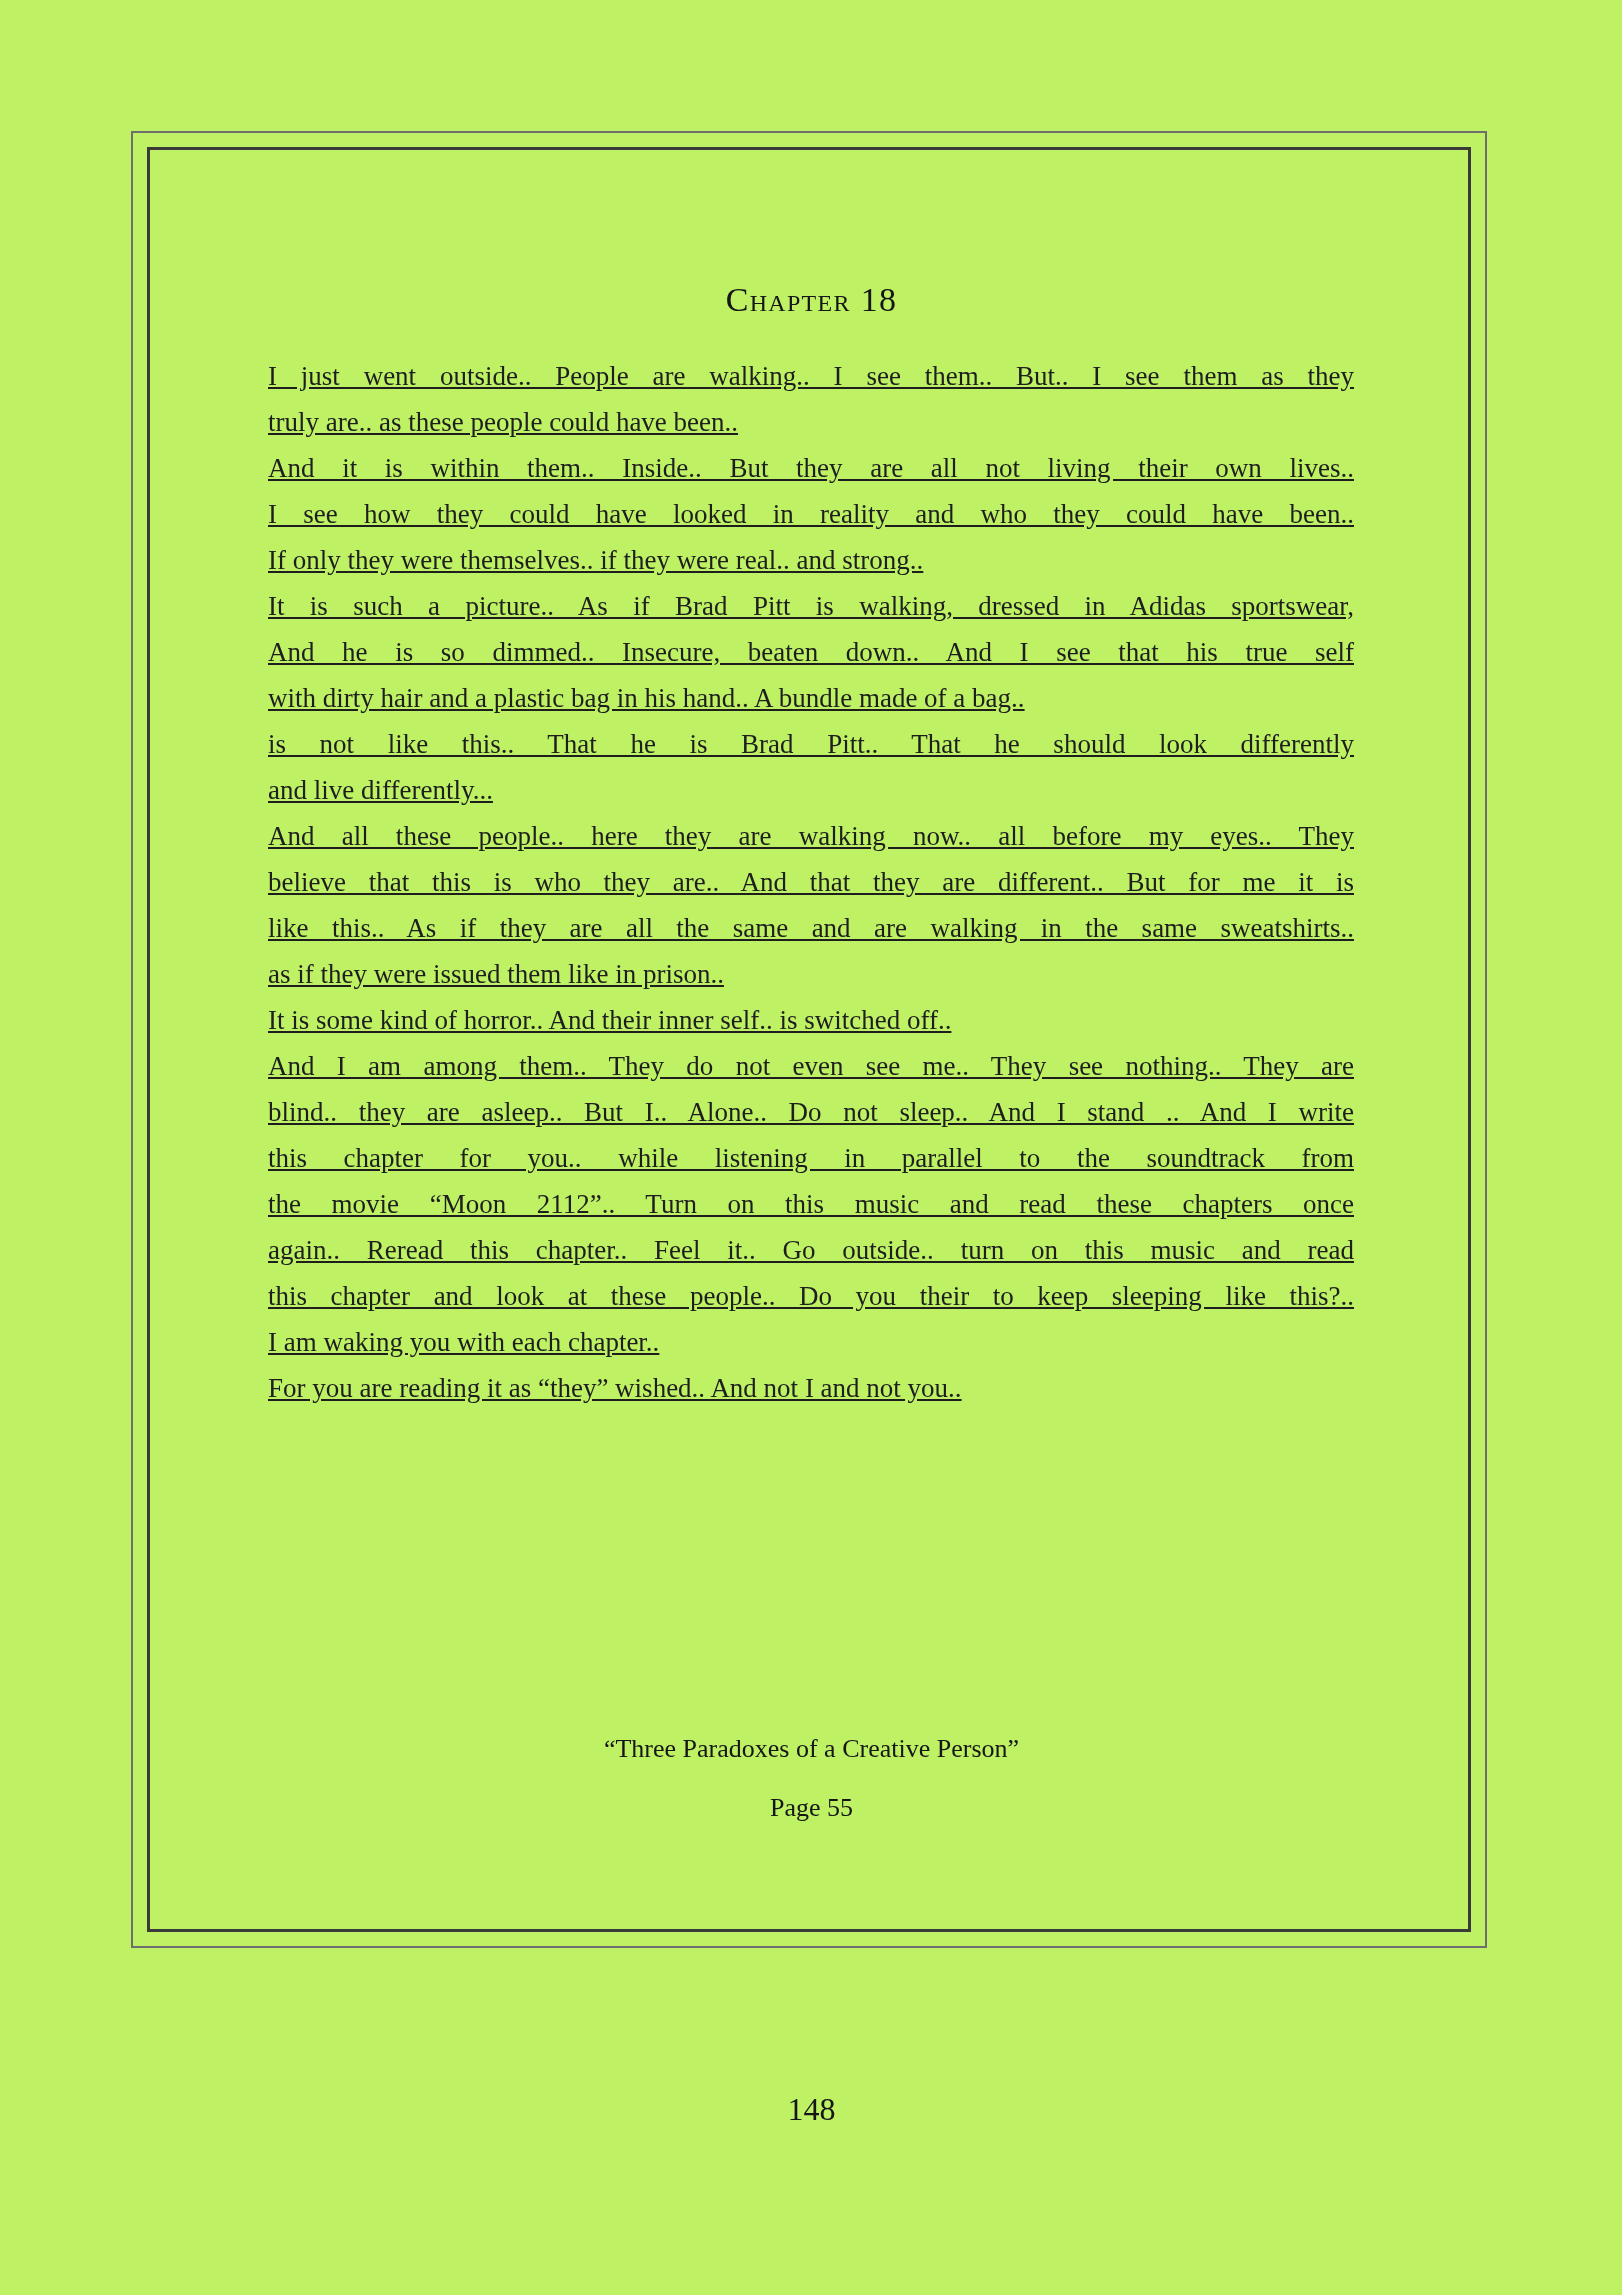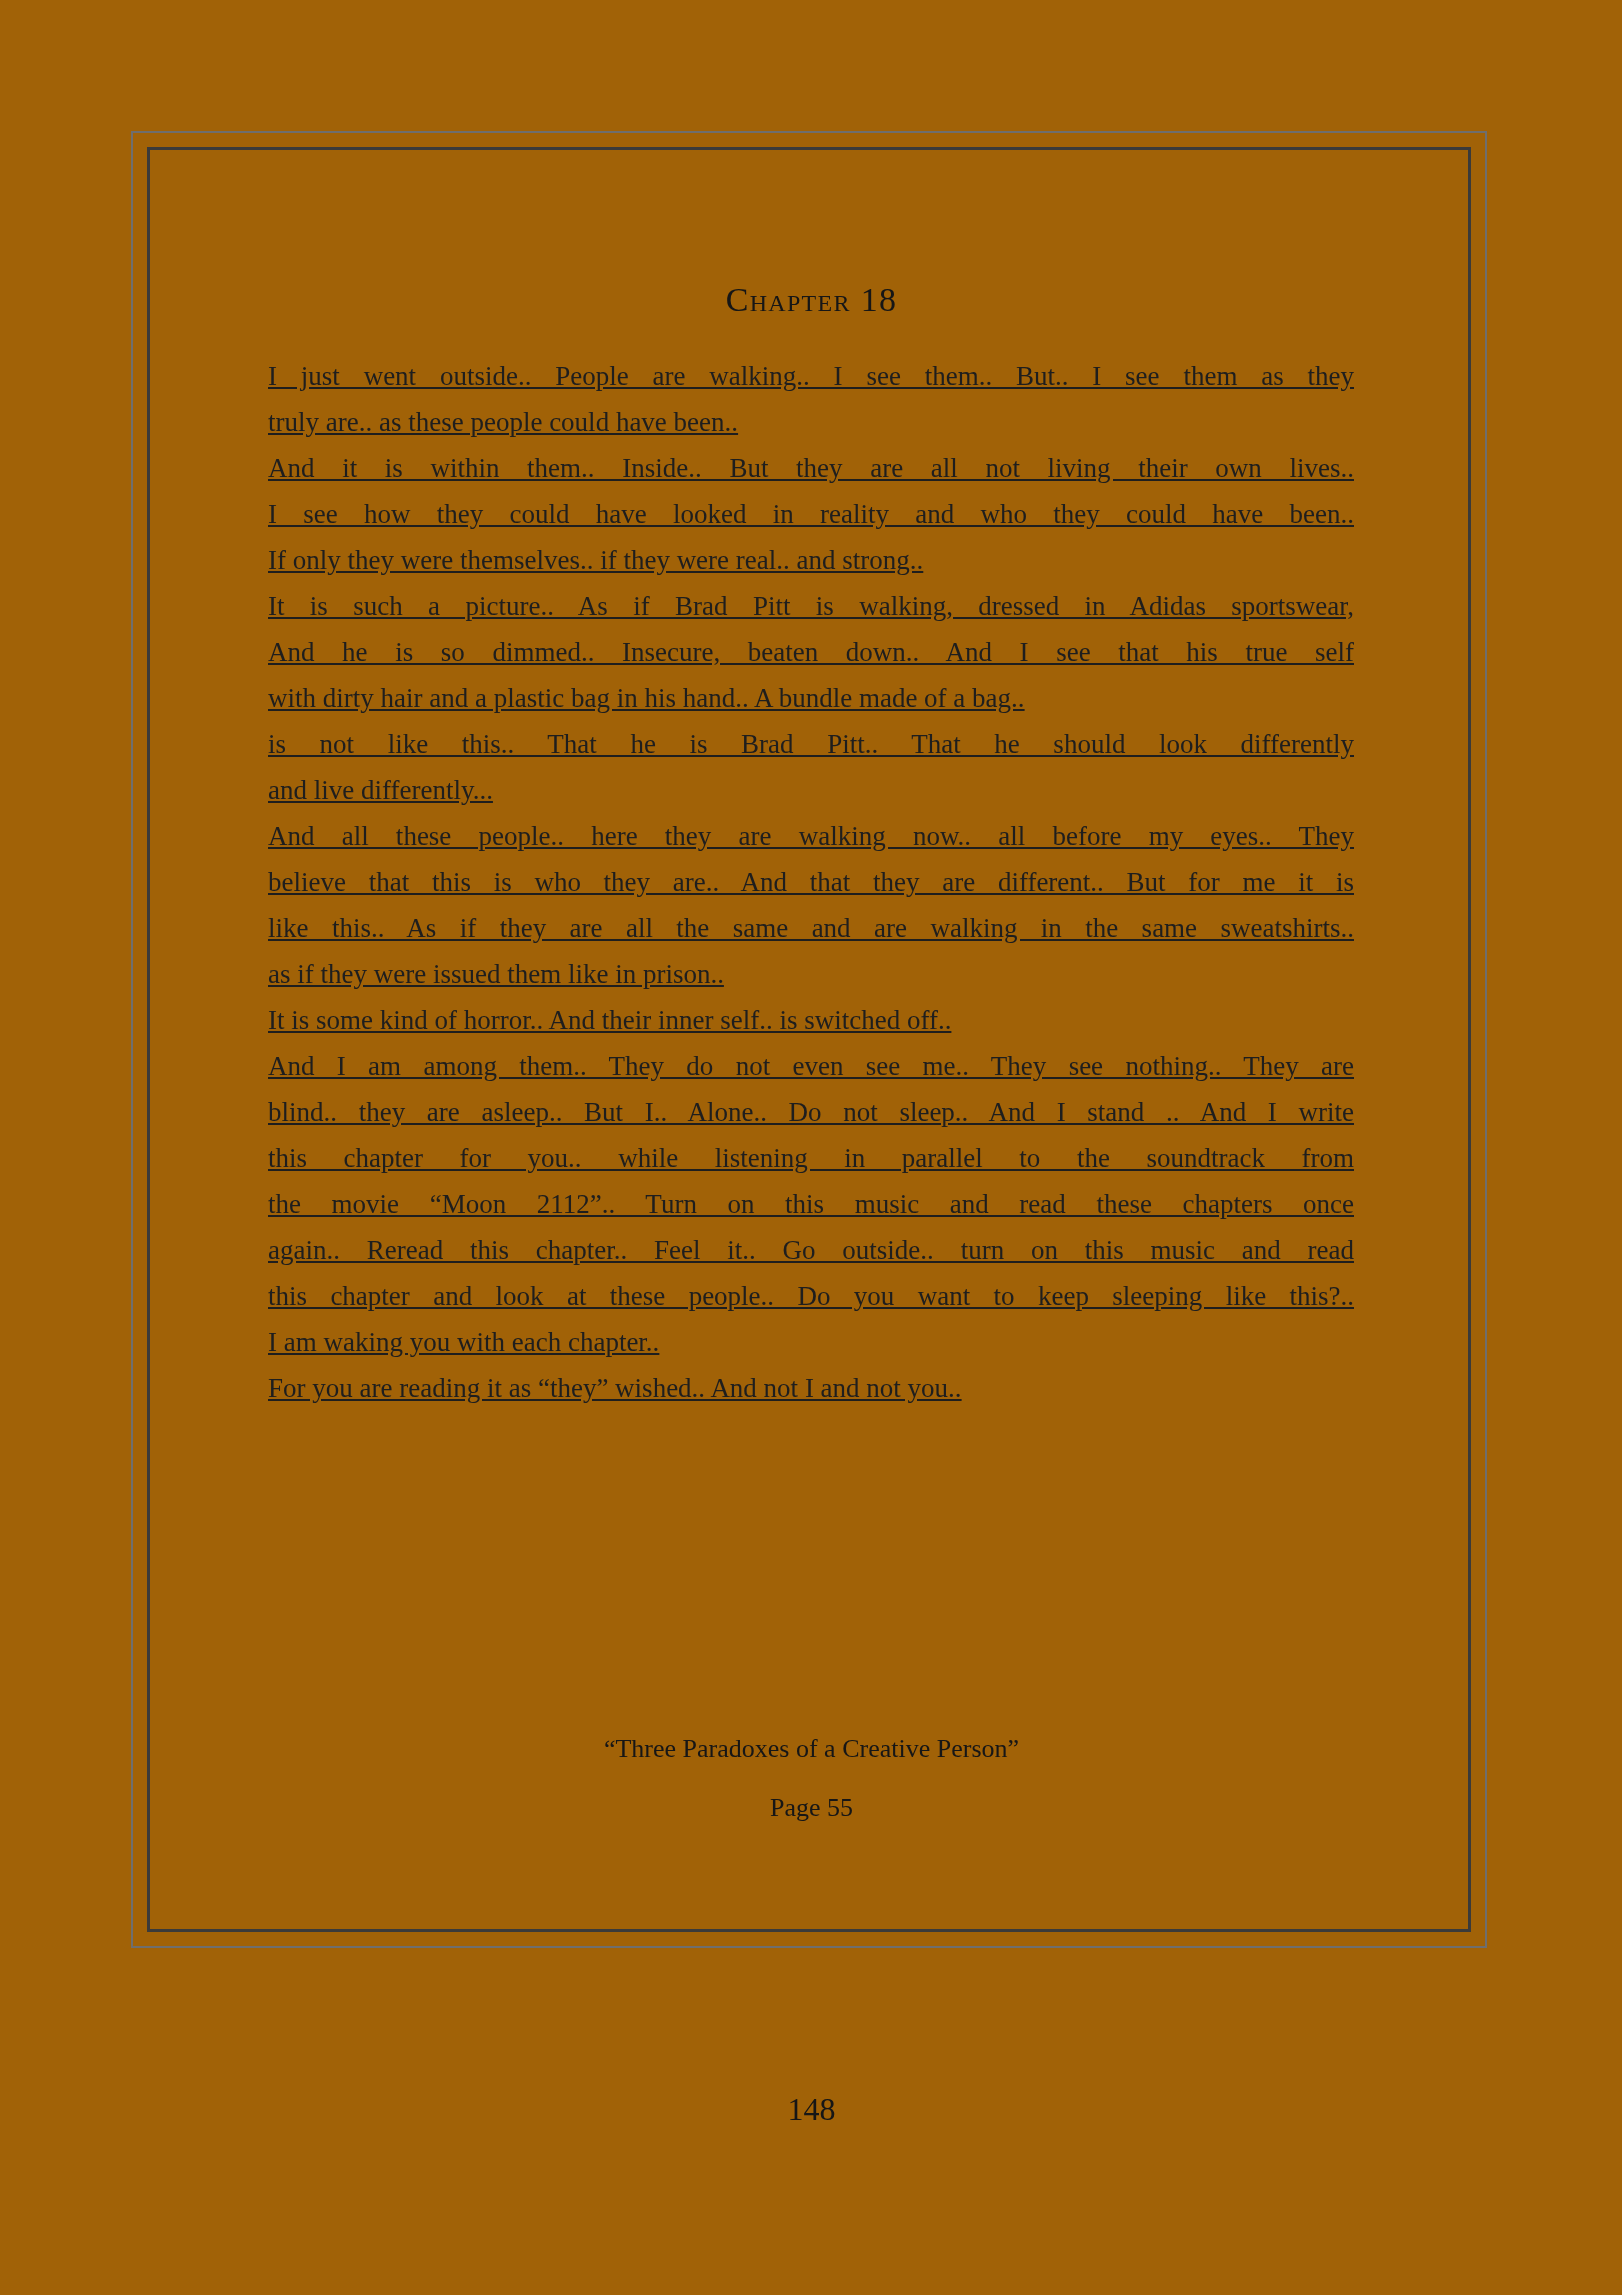--- a/index.html
+++ b/index.html
@@ -4,21 +4,21 @@
 <style>
   html, body {
     margin: 0;
     padding: 0;
     background: #ffffff;
   }
   .page {
     position: relative;
     width: 1623px;
     height: 2295px;
-    background: #a16207;
+    background: #bef264;
     font-family: "Liberation Serif", serif;
     color: #1b1b1b;
     overflow: hidden;
   }
   .frame-outer {
     position: absolute;
     left: 131px;
     top: 131px;
     width: 1356px;
     height: 1817px;
@@ -114,21 +114,21 @@
       <div class="line just">And all these people.. here they are walking now.. all before my eyes.. They</div>
       <div class="line just">believe that this is who they are.. And that they are different.. But for me it is</div>
       <div class="line just">like this.. As if they are all the same and are walking in the same sweatshirts..</div>
       <div class="line">as if they were issued them like in prison..</div>
       <div class="line">It is some kind of horror.. And their inner self.. is switched off..</div>
       <div class="line just">And I am among them.. They do not even see me.. They see nothing.. They are</div>
       <div class="line just">blind.. they are asleep.. But I.. Alone.. Do not sleep.. And I stand .. And I write</div>
       <div class="line just">this chapter for you.. while listening in parallel to the soundtrack from</div>
       <div class="line just">the movie “Moon 2112”.. Turn on this music and read these chapters once</div>
       <div class="line just">again.. Reread this chapter.. Feel it.. Go outside.. turn on this music and read</div>
-      <div class="line just">this chapter and look at these people.. Do you want to keep sleeping like this?..</div>
+      <div class="line just">this chapter and look at these people.. Do you their to keep sleeping like this?..</div>
       <div class="line">I am waking you with each chapter..</div>
       <div class="line">For you are reading it as “they” wished.. And not I and not you..</div>
     </div>
 
   <div class="footer-title">“Three Paradoxes of a Creative Person”</div>
 
   <div class="footer-page">Page 55</div>
 
   <div class="page-number">148</div>
 

